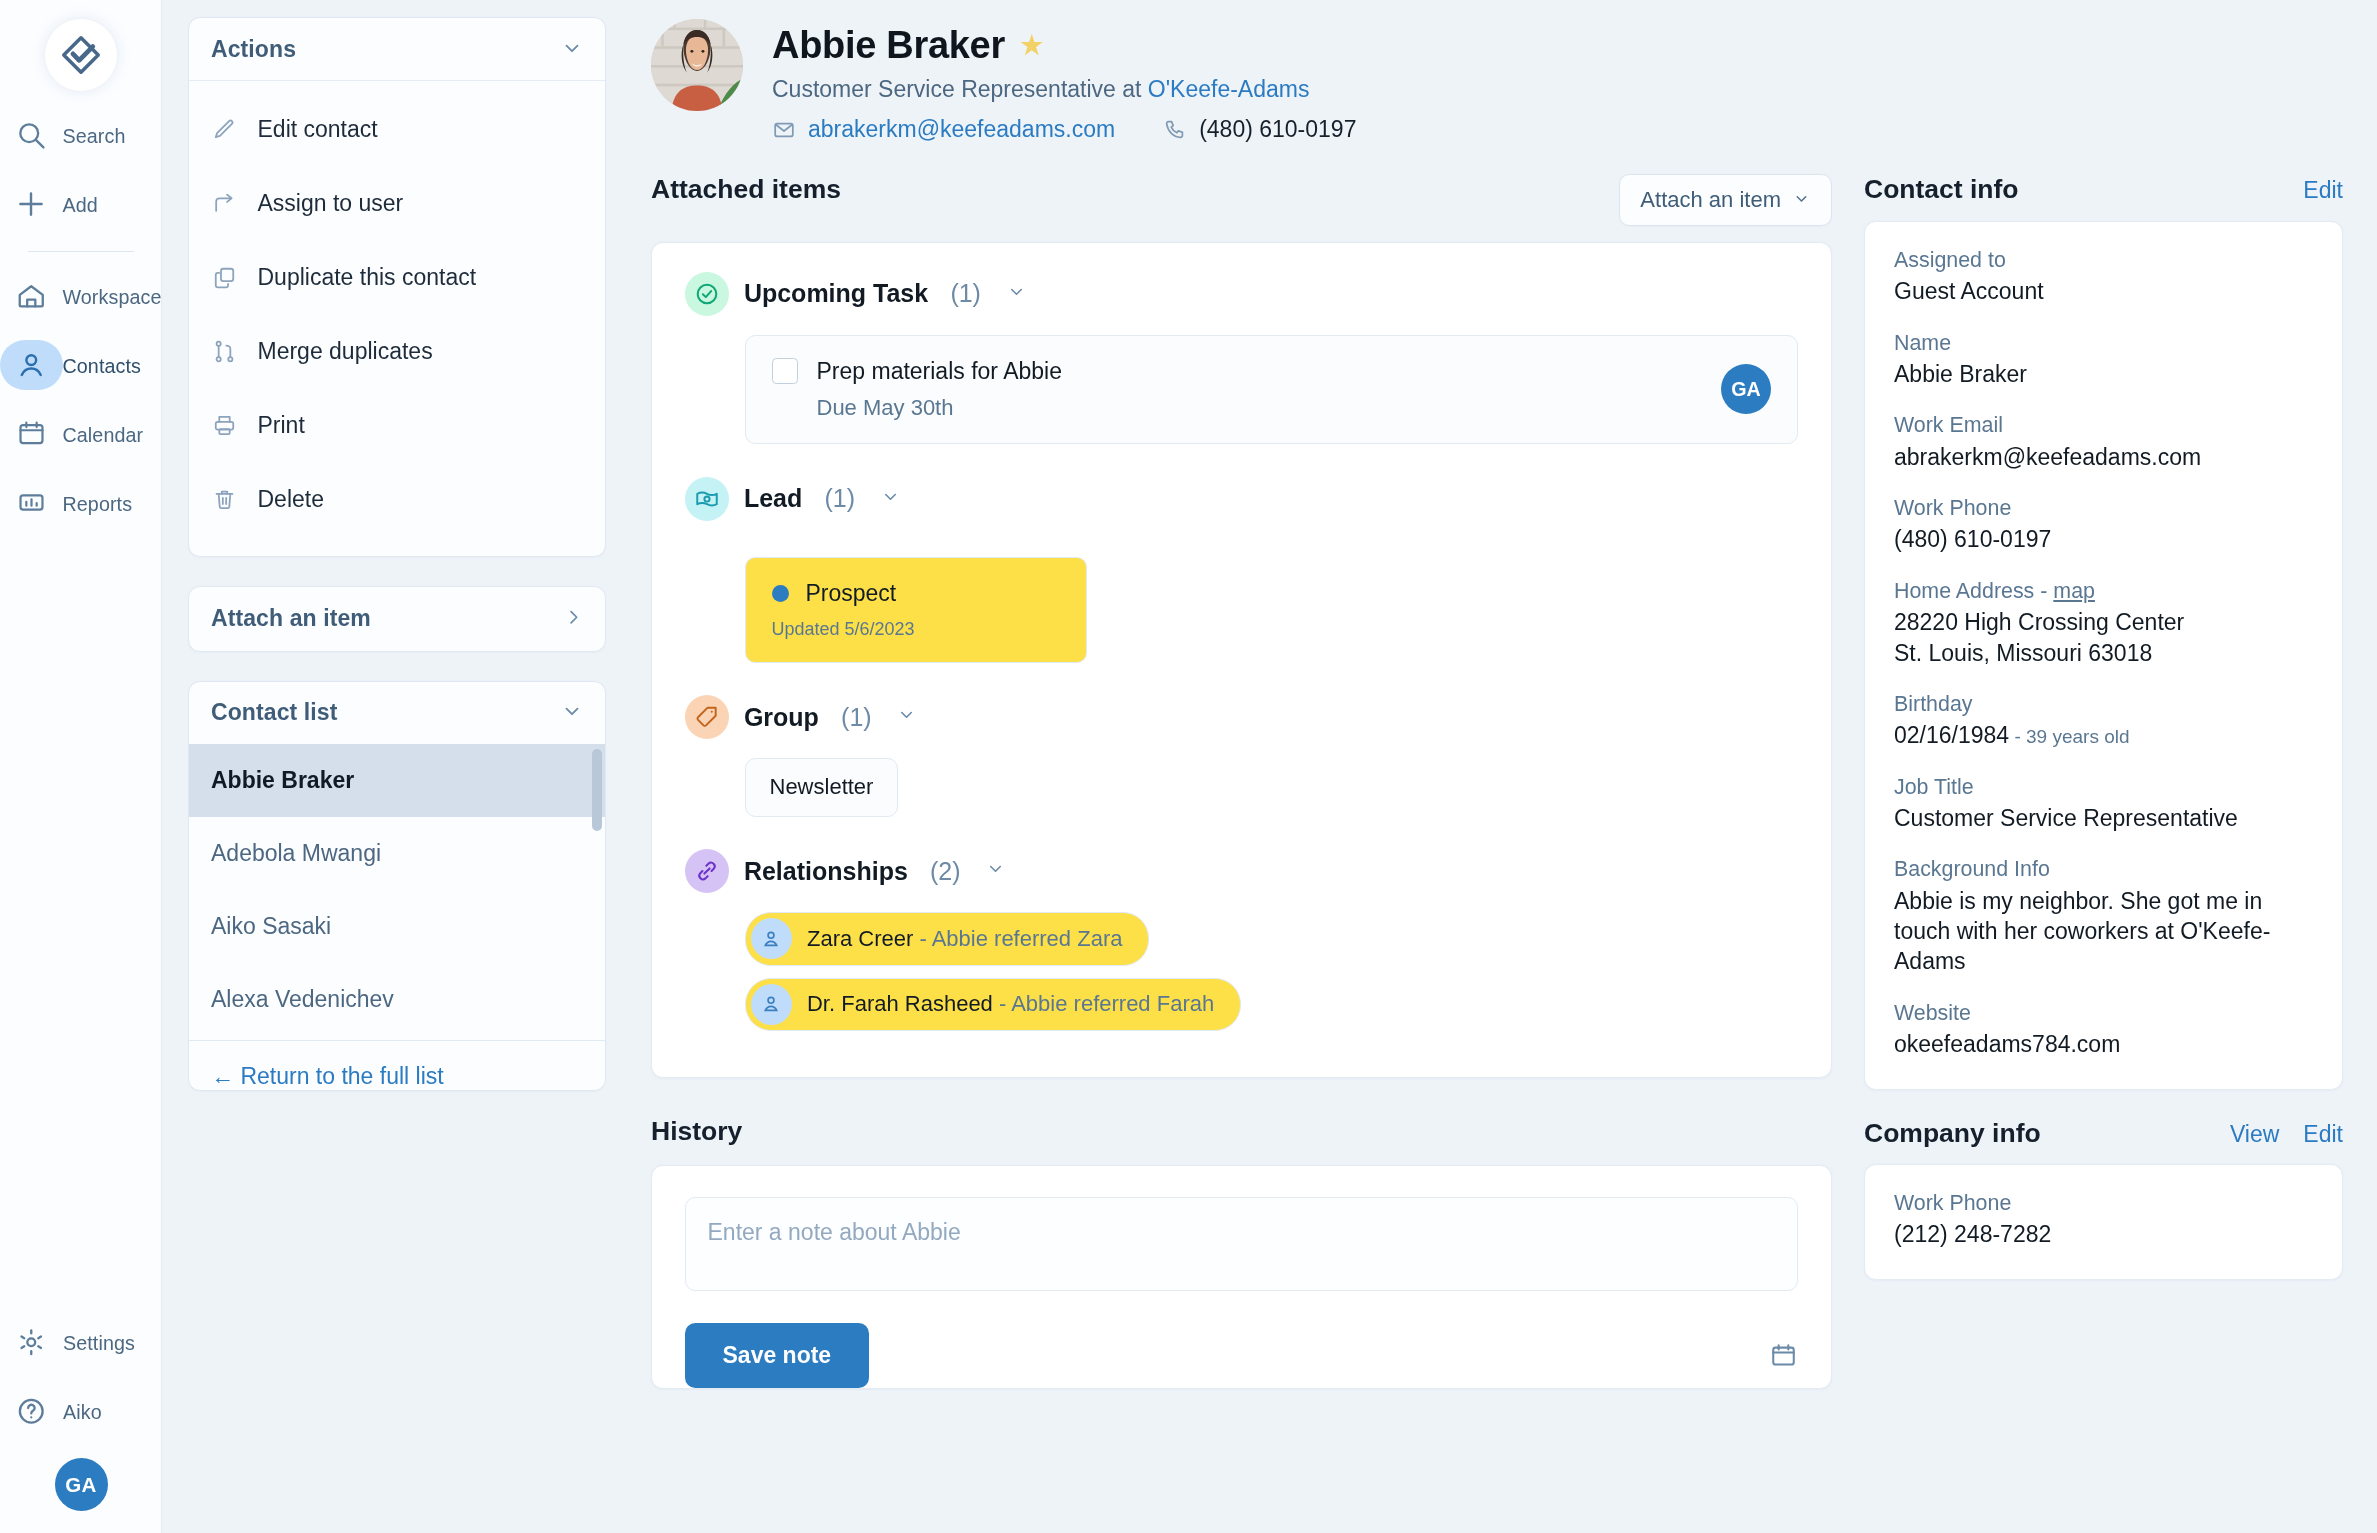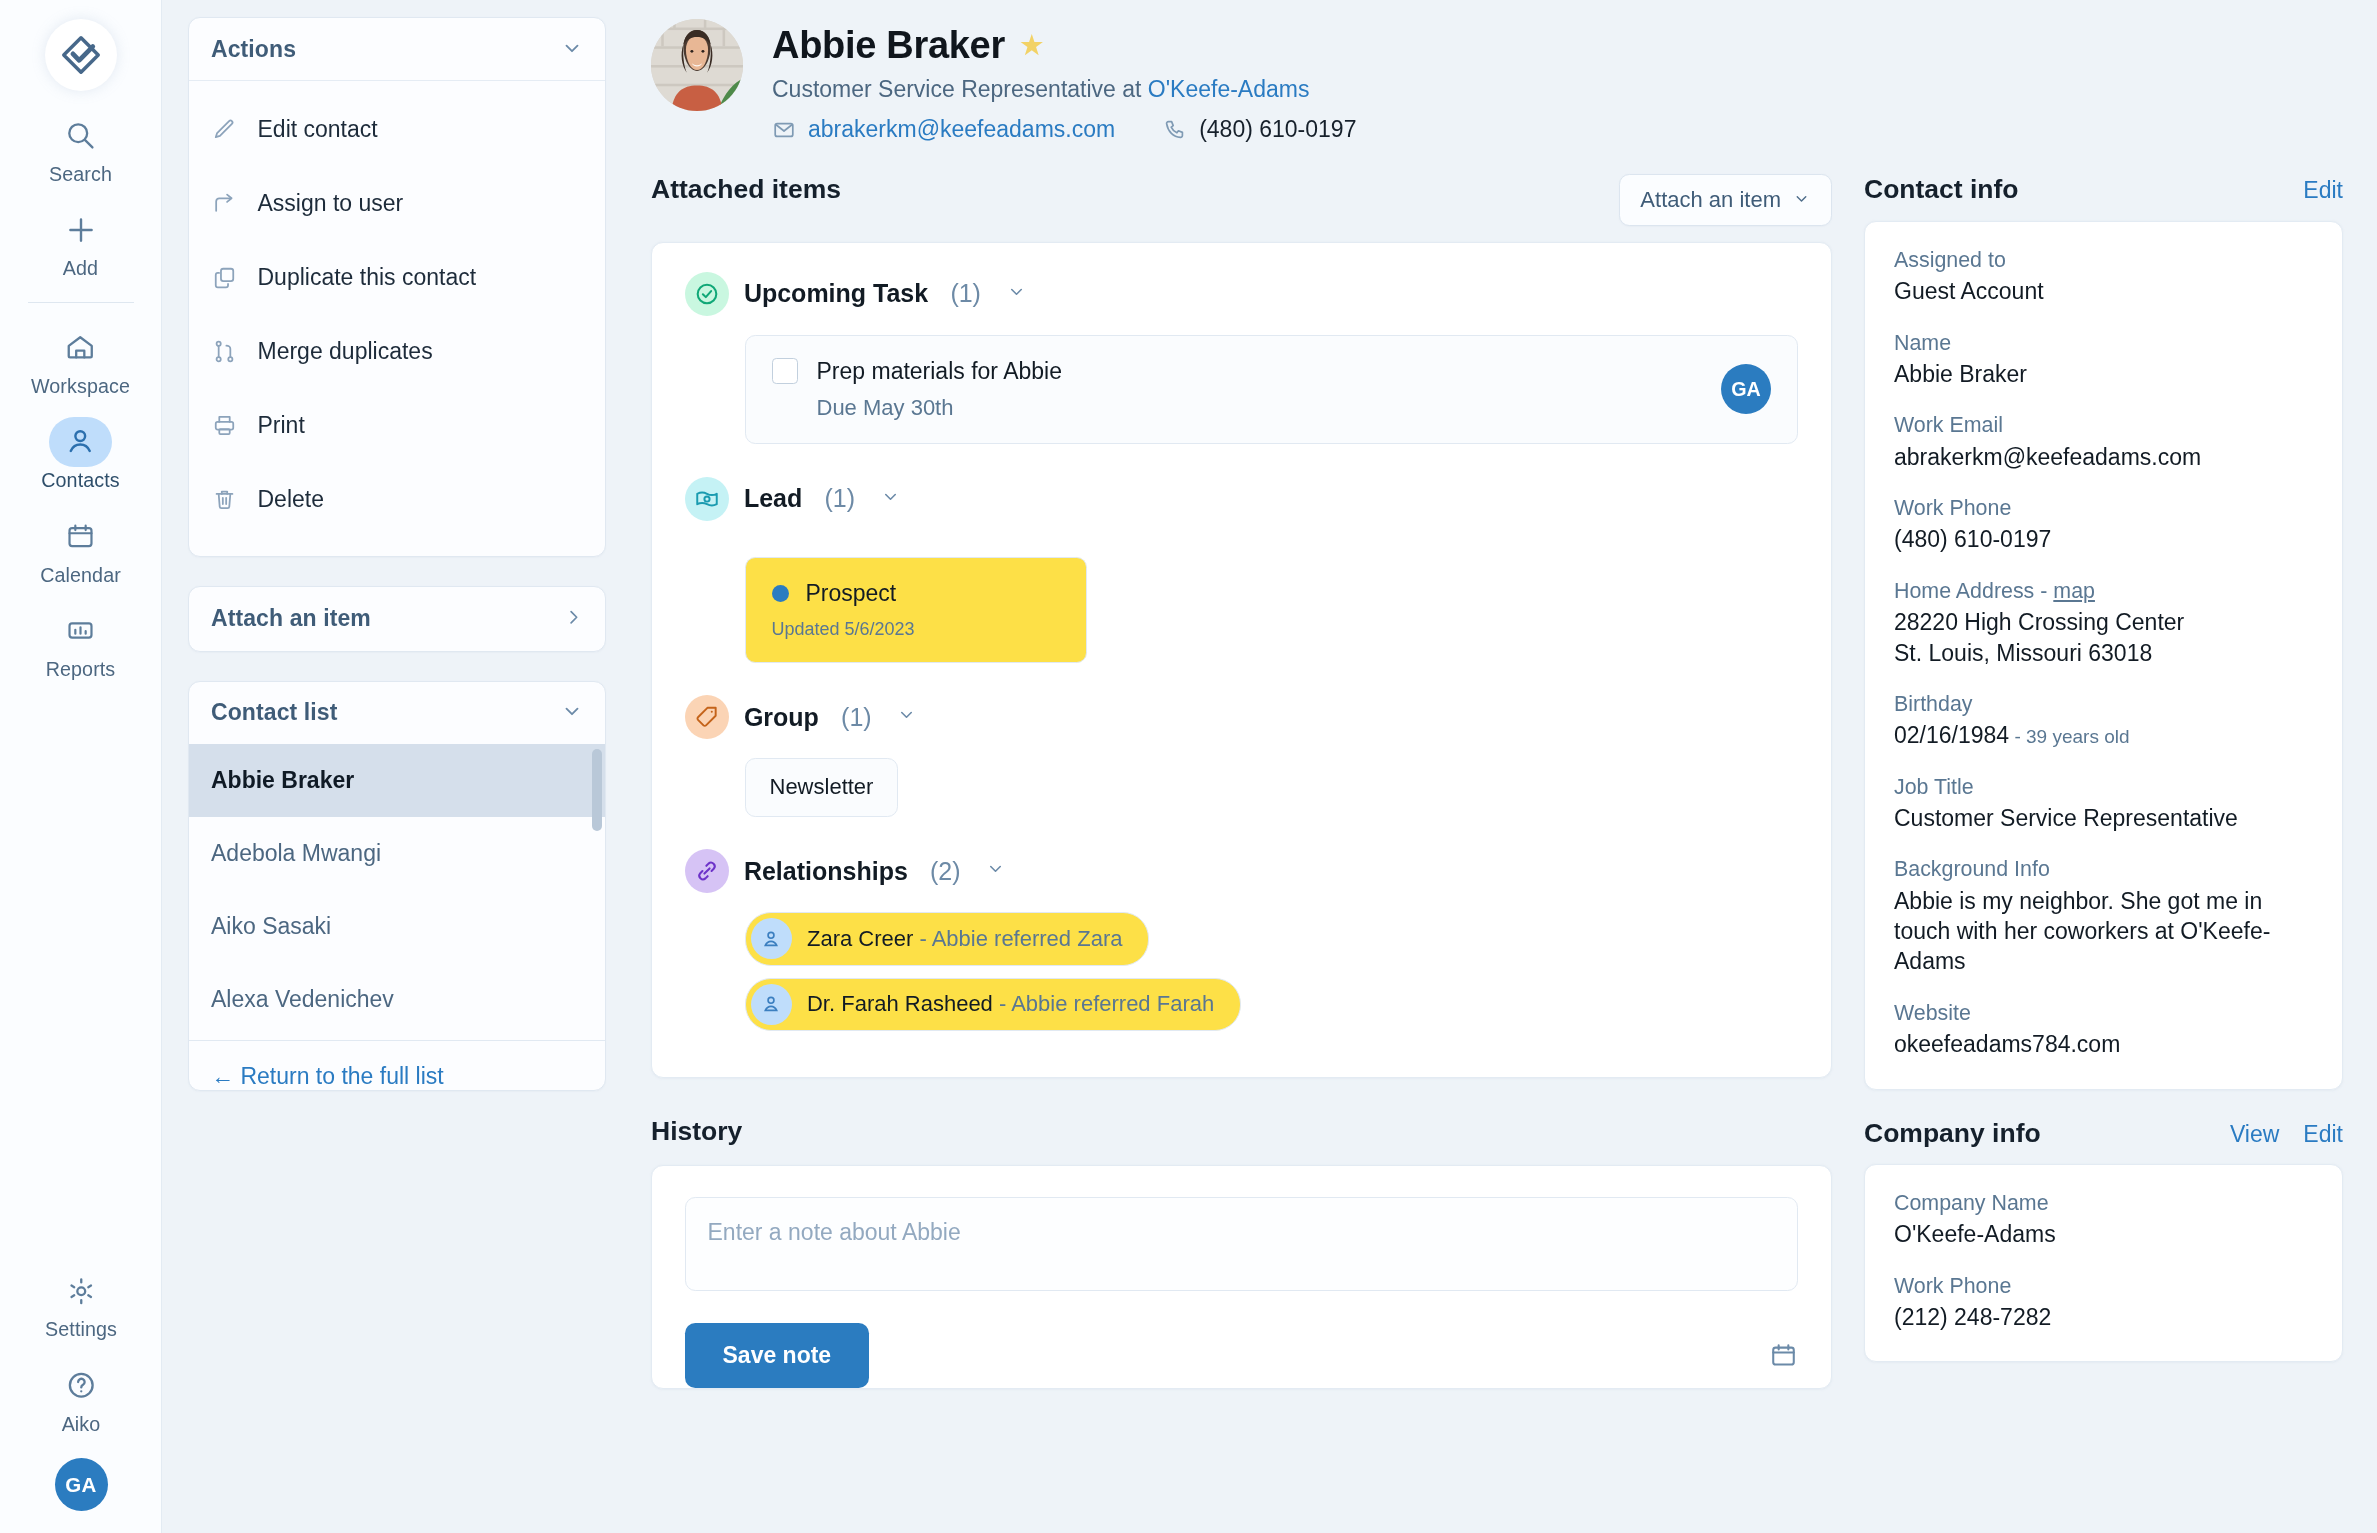--- a/index.html
+++ b/index.html
@@ -22,21 +22,21 @@
   }
   #brand-logo {
     width: 72px; height: 72px; margin-top: 19px;
     border-radius: 50%;
     background: #ffffff;
     box-shadow: 0 0 13.7px rgba(140,165,195,.22);
     display: flex; align-items: center; justify-content: center;
   }
   .nav-item {
     width: 162px; padding-top: 19px;
-    display: flex; flex-direction: column; align-items: center;
+    display: flex; flex-direction: row; align-items: center;
     cursor: pointer;
     text-decoration: none;
   }
   .nav-icon-wrap {
     width: 63px; height: 50px;
     display: flex; align-items: center; justify-content: center;
     border-radius: 26px;
   }
   .nav-item.active .nav-icon-wrap { background: #bfddfb; }
   .nav-label {
@@ -779,24 +779,20 @@
       <div id="company-info-section">
         <div class="info-bar">
           <span class="info-title">Company info</span>
           <span class="info-links">
             <a class="info-link">View</a>
             <a class="info-link">Edit</a>
           </span>
         </div>
         <div class="card info-card">
           <div class="field">
-            <div class="field-label">Company Name</div>
-            <div class="field-value">O'Keefe-Adams</div>
-          </div>
-          <div class="field">
             <div class="field-label">Work Phone</div>
             <div class="field-value">(212) 248-7282</div>
           </div>
         </div>
       </div>
 
     </div>
 
   </div>
 </div>

